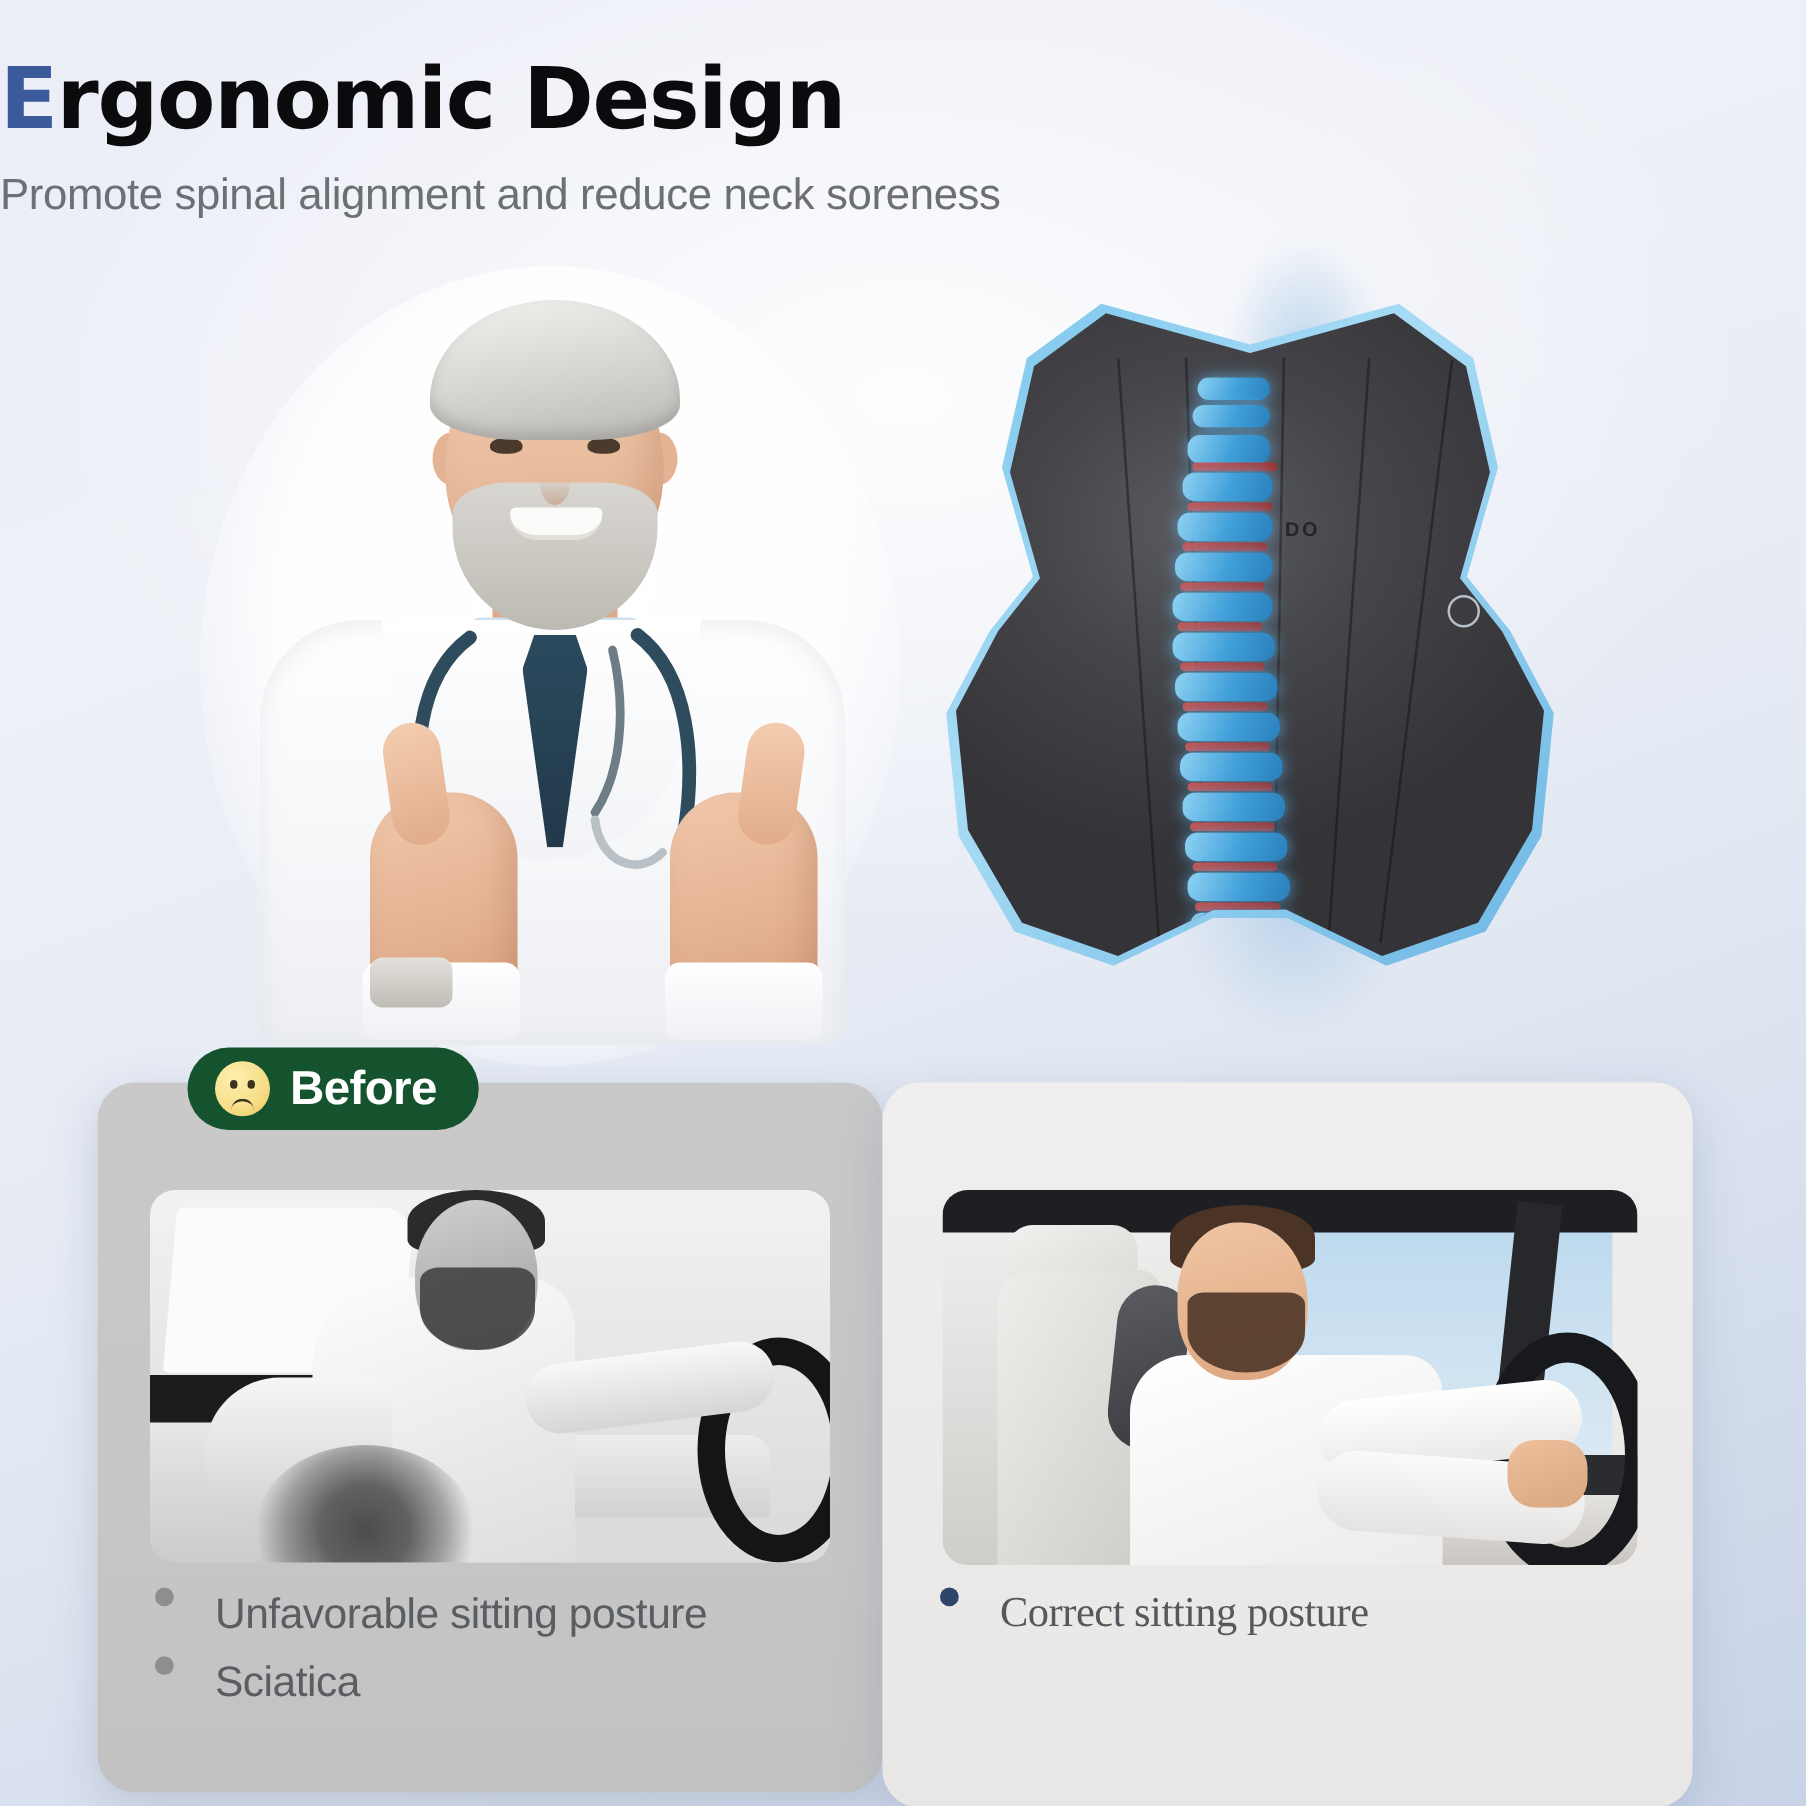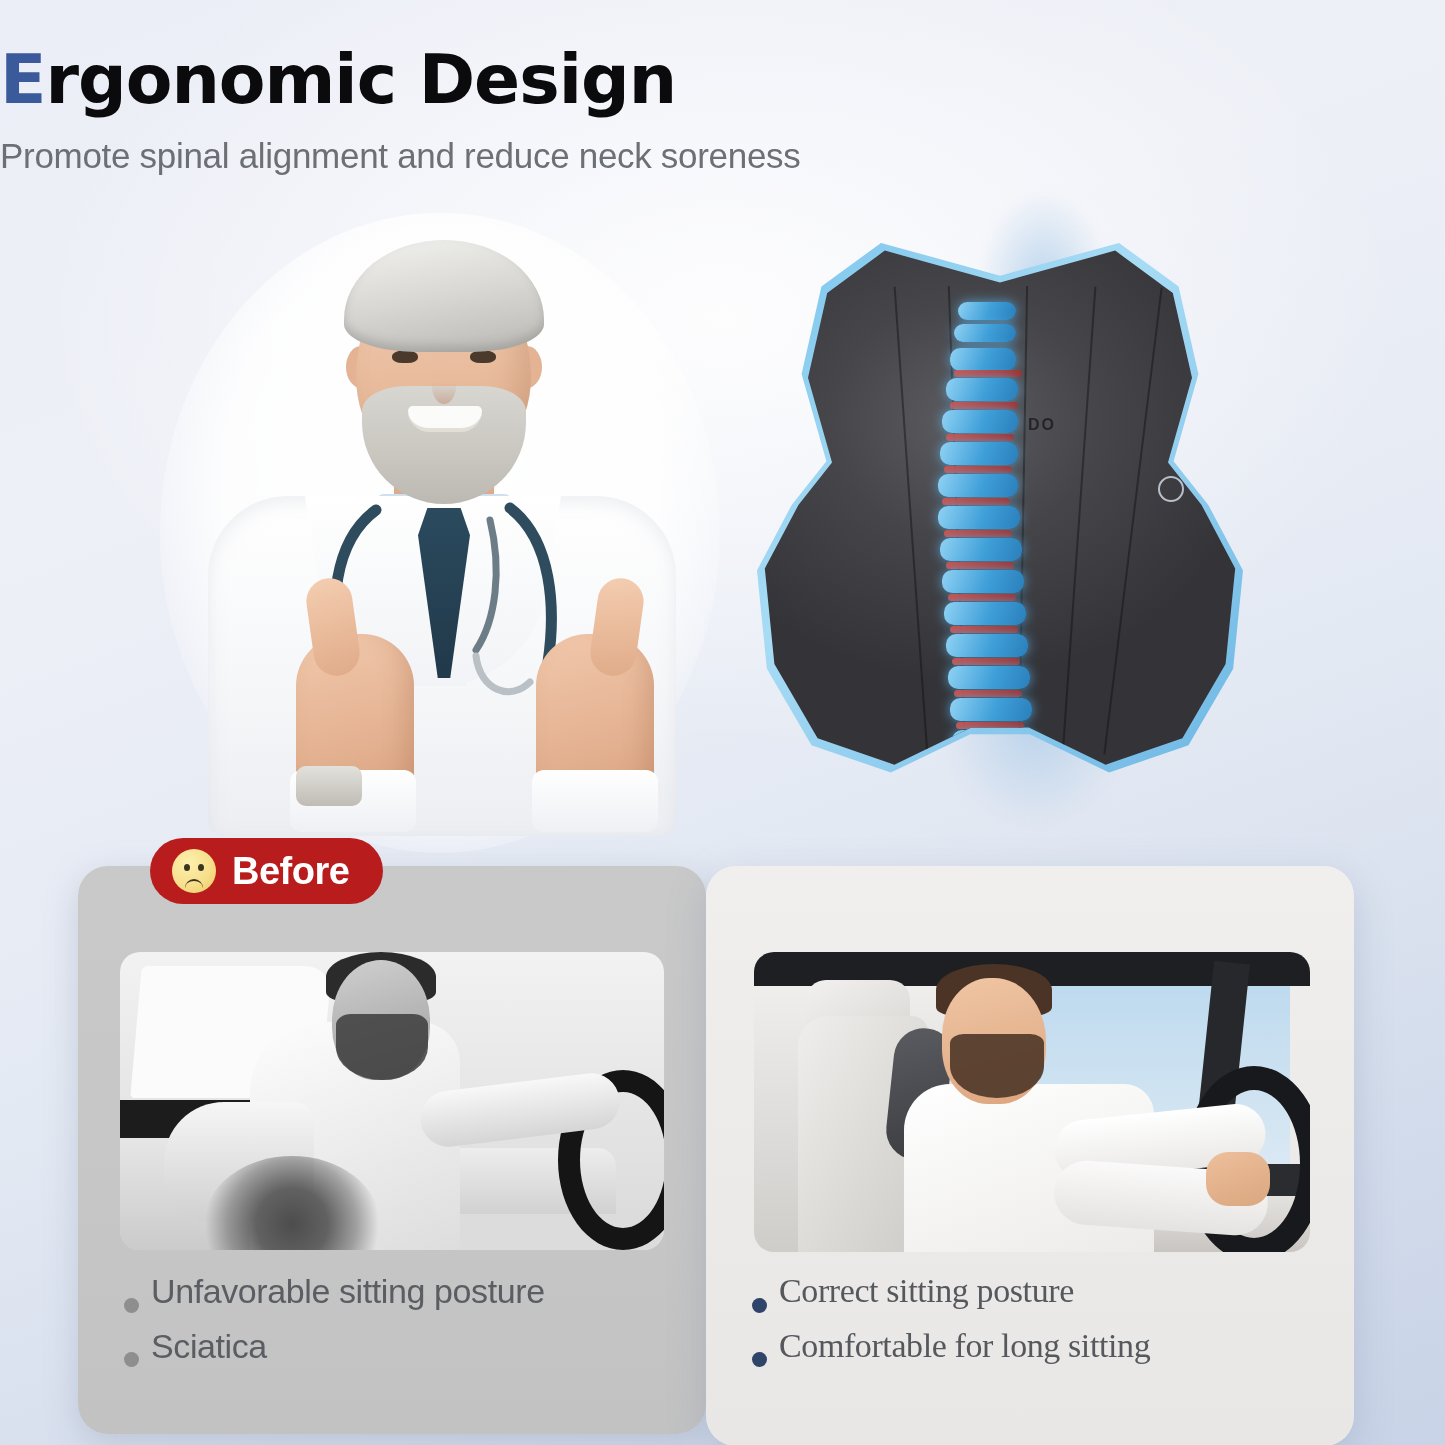--- a/index.html
+++ b/index.html
@@ -166,42 +166,42 @@
   }
   .card.after{
     left:706px; width:648px; height:580px;
     background:linear-gradient(180deg,#f1efed 0%,#eceae8 60%,#e9e7e5 100%);
     box-shadow:0 12px 38px rgba(120,135,165,.3);
   }
   .badge{
     position:absolute; top:0; height:66px; border-radius:34px;
     display:flex; align-items:center; gap:16px; padding:0 34px 0 22px; z-index:5;
   }
-  .badge.before{ left:150px; background:#b91c1c; }
+  .badge.before{ left:150px; background:#14532d; }
   .badge.after { left:855px; background:#5e74a8; }
   .badge .face{
     width:44px; height:44px; border-radius:50%;
     background:radial-gradient(circle at 36% 32%, #fdf0ae 0%, #f7df8c 55%, #ecc95f 100%);
     position:relative; flex:none;
   }
   .badge .face .eye{position:absolute;width:6px;height:7px;border-radius:50%;background:#3b3520;top:15px;}
   .badge .face .eye.l{left:12px;} .badge .face .eye.r{left:26px;}
   .badge .face .mouth{position:absolute;left:13px;top:25px;width:18px;height:9px;
     border-bottom:2.5px solid #3b3520; border-radius:0 0 14px 14px;}
   .badge.before .face .mouth{top:30px;border-bottom:none;border-top:2.5px solid #3b3520;border-radius:14px 14px 0 0;}
   .badge .blabel{font-size:38px;font-weight:700;color:#ffffff;letter-spacing:-0.5px;line-height:1;}
 
   .photo{position:absolute; border-radius:20px; overflow:hidden;}
   .photo.before{left:42px; top:86px; width:544px; height:298px; filter:grayscale(1);}
   .photo.after {left:48px; top:86px; width:556px; height:300px;}
 
   .bullets{position:absolute; left:46px; right:22px;}
   .bullets.before{top:404px;}
   .bullets.after{top:404px;}
-  .blt{display:flex; align-items:flex-end; gap:12px; margin-bottom:12px;}
+  .blt{display:flex; align-items:flex-start; gap:33px; margin-bottom:12px;}
   .dot{width:15px;height:15px;border-radius:50%;flex:none;}
   .before .dot{background:#8e8e8e;}
   .after  .dot{background:#2e4468;}
   .btxt{font-size:34px;color:#5a5d61;letter-spacing:-0.4px;line-height:1.25;}
   .after .btxt{color:#55585c;font-family:Liberation Serif, serif;}
 
   
   .sc{position:absolute;}
   .bw-sky{left:0;top:0;width:100%;height:100%;background:linear-gradient(180deg,#f2f2f2,#d9d9d9);}
   .bw-win{left:16px;top:14px;width:190px;height:132px;background:#fbfbfb;border-radius:6px 26px 4px 4px;transform:skewX(-5deg);}
@@ -376,24 +376,20 @@
       <div class="sc ac-beard"></div>
       <div class="sc ac-arm"></div>
       <div class="sc ac-arm2"></div>
       <div class="sc ac-hand"></div>
     </div>
     <div class="bullets after">
       <div class="blt">
         <span class="dot"></span>
         <span class="btxt">Correct sitting posture</span>
       </div>
-      <div class="blt">
-        <span class="dot"></span>
-        <span class="btxt">Comfortable for long sitting</span>
-      </div>
     </div>
   </div>
 
   <div class="badge before">
     <span class="face">
       <span class="eye l"></span>
         <span class="eye r"></span>
         <span class="mouth"></span>
     </span>
     <span class="blabel">Before</span>

